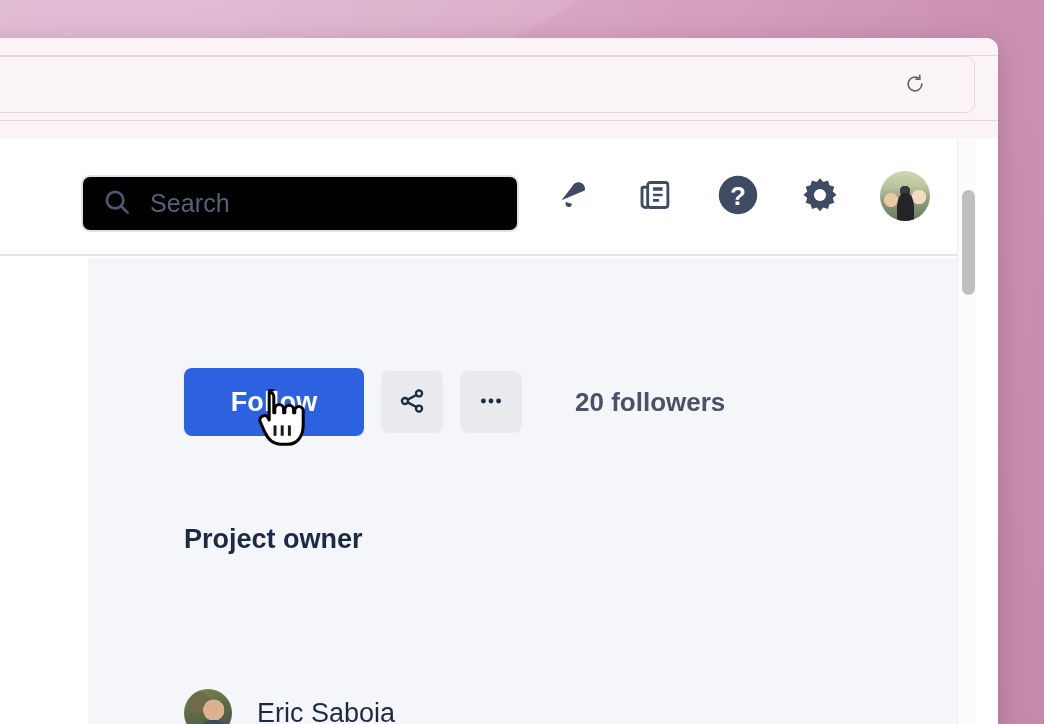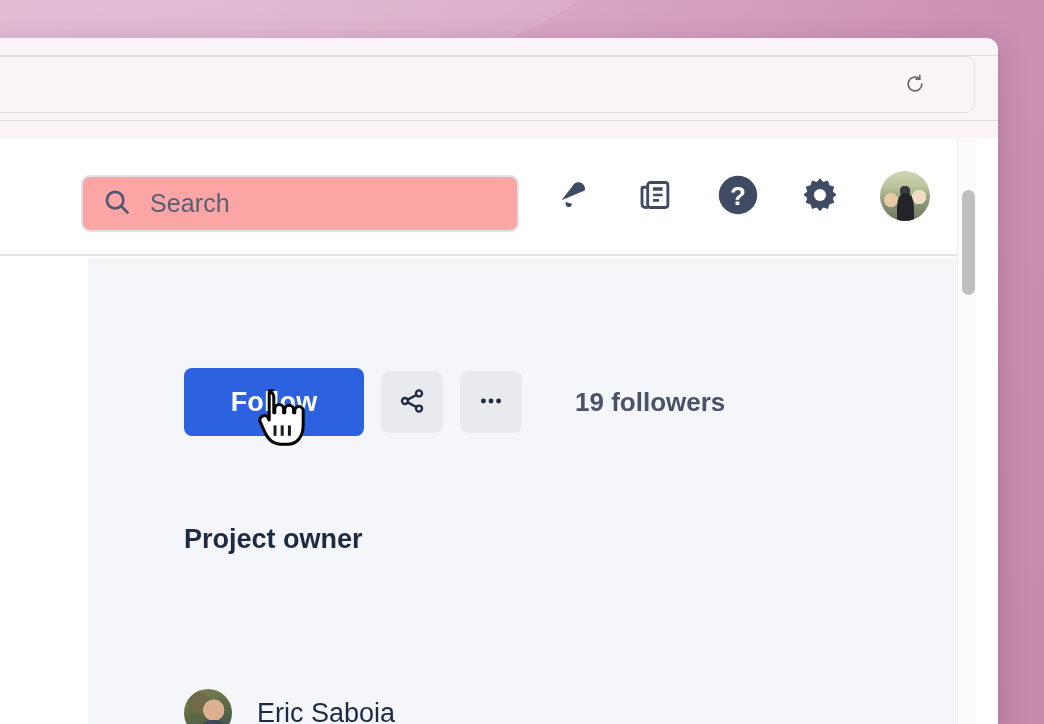--- a/index.html
+++ b/index.html
@@ -111,21 +111,21 @@
   }
 
   #search-box {
     position: absolute;
     left: 141px;
     top: 37px;
     width: 438px;
     height: 57px;
     border: 2px solid #dfe2e9;
     border-radius: 9px;
-    background: #fca5a5;
+    background: #000000;
     display: flex;
     align-items: center;
     padding-left: 19px;
     cursor: text;
   }
   #search-icon { flex: 0 0 auto; display: block; }
   #search-placeholder {
     margin-left: 18px;
     font-size: 25px;
     color: #566079;
@@ -411,21 +411,21 @@
         <button class="square-icon-button">
           <span>
             <svg width="28" height="28" viewBox="0 0 24 24" fill="#1d2a43">
               <circle cx="5.5" cy="12" r="2.1"></circle>
               <circle cx="12" cy="12" r="2.1"></circle>
               <circle cx="18.5" cy="12" r="2.1"></circle>
             </svg>
           </span>
         </button>
 
-        <span id="followers-count">19 followers</span>
+        <span id="followers-count">20 followers</span>
       </div>
 
       <div id="project-owner-heading">Project owner</div>
 
       <div id="project-owner-row">
         <div id="owner-avatar" class="avatar"></div>
         <span id="owner-name">Eric Saboia</span>
       </div>
 
     </div>

